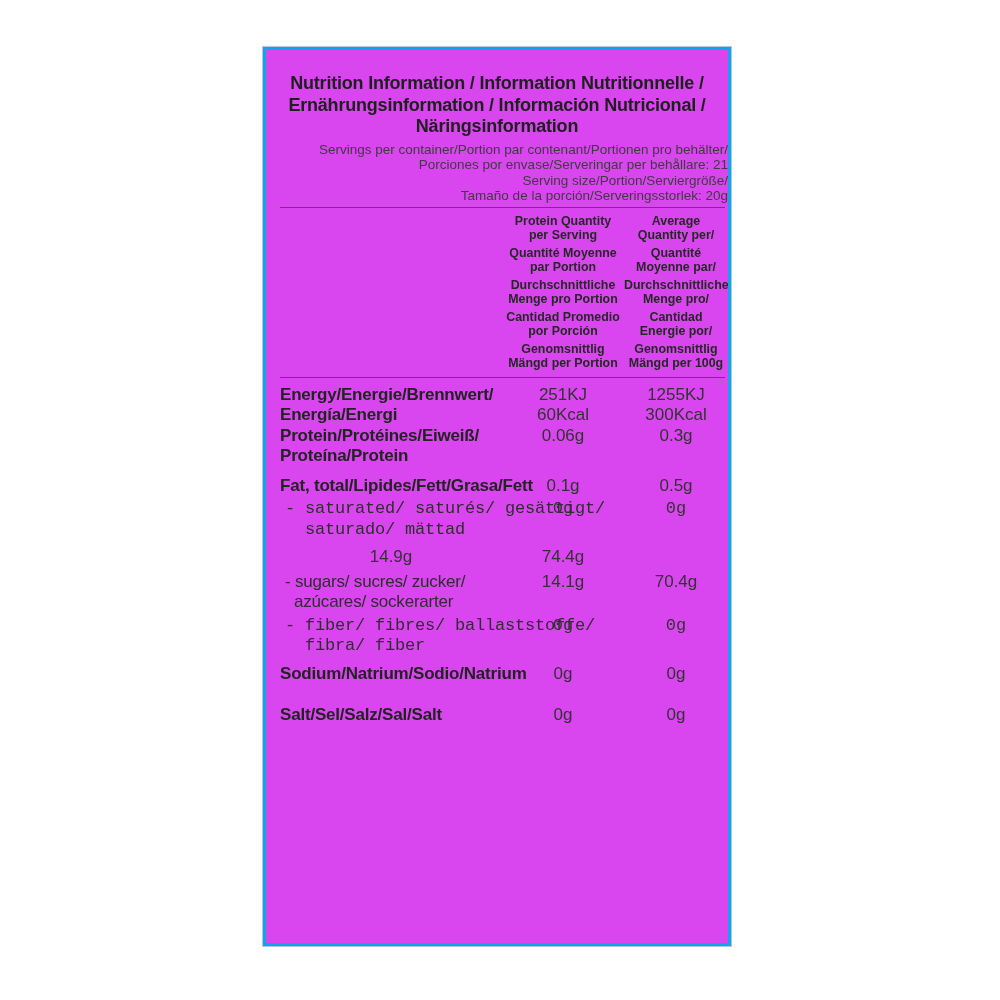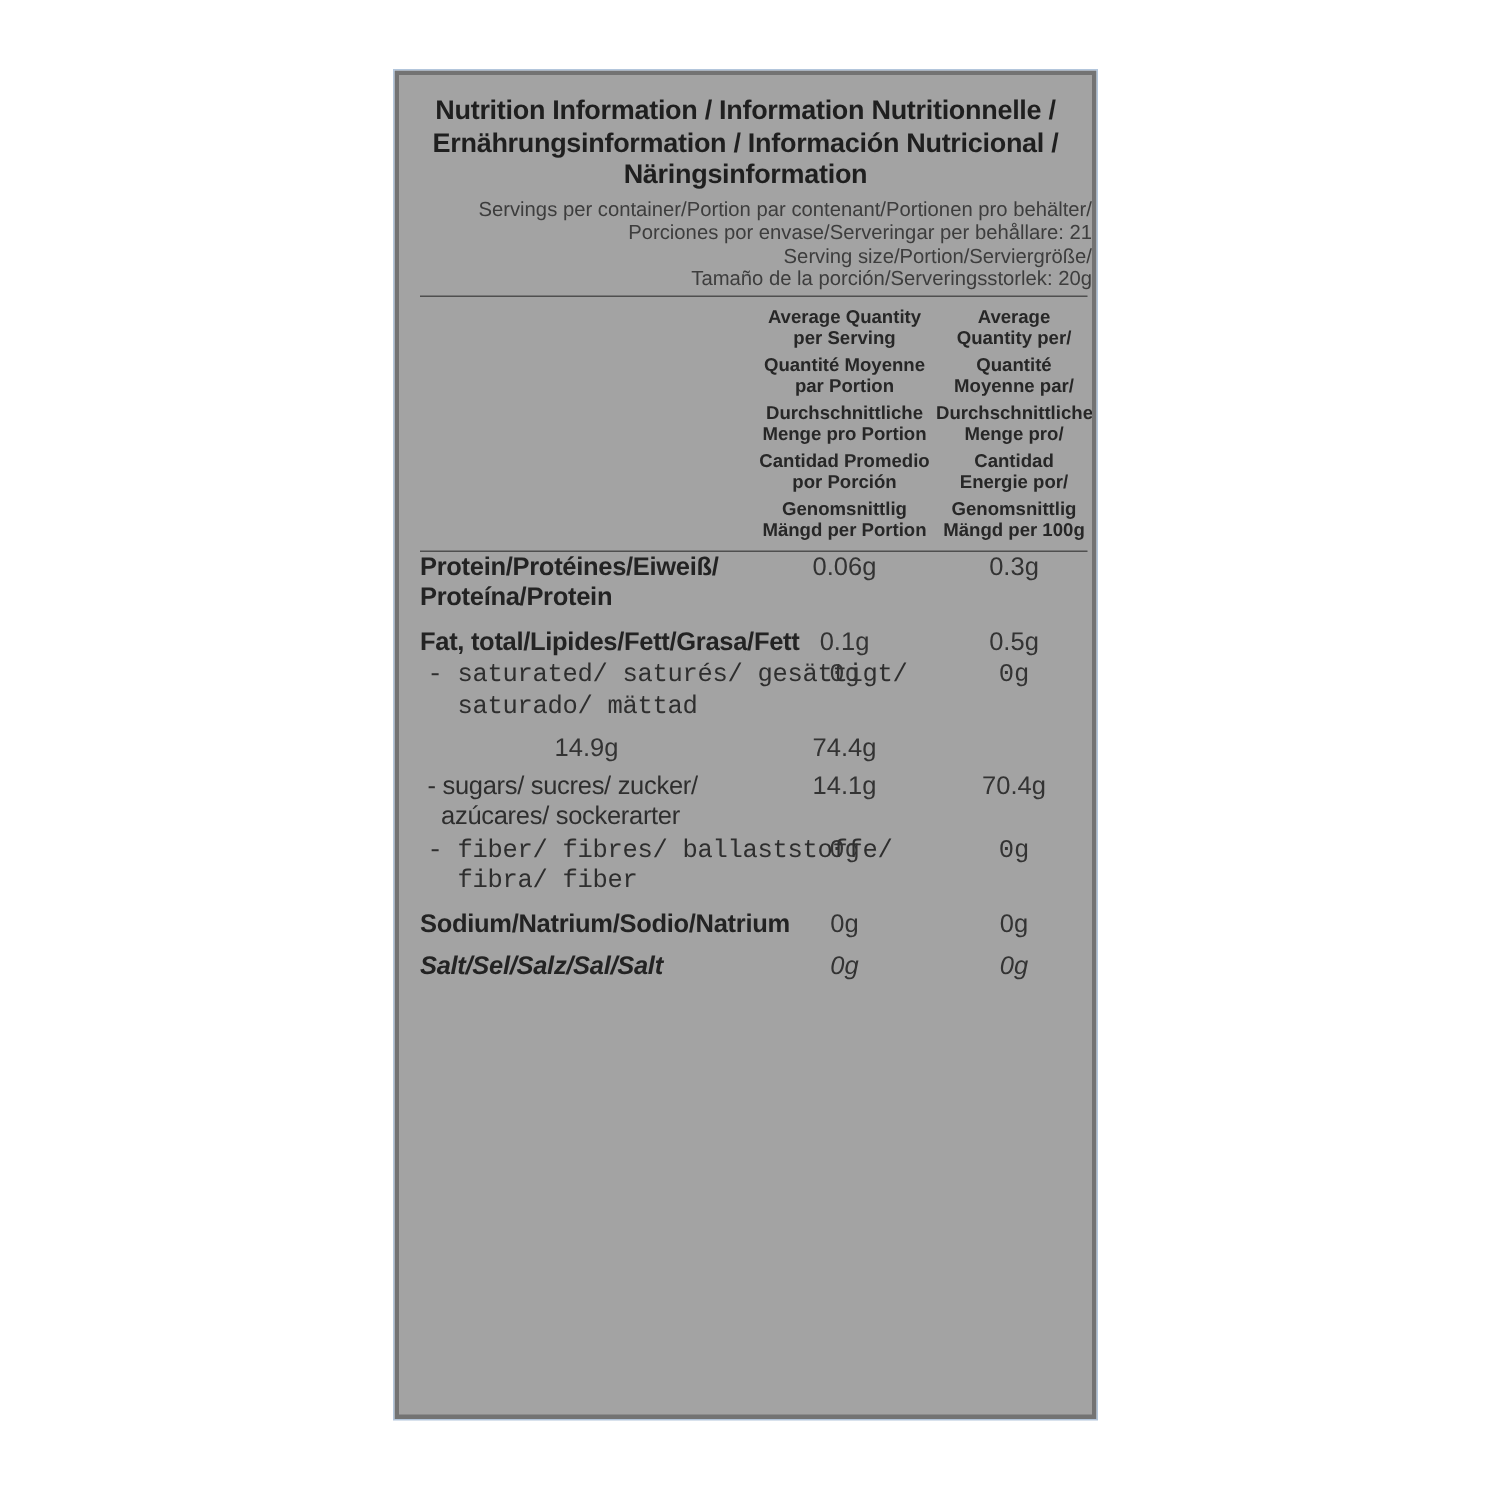--- a/index.html
+++ b/index.html
@@ -13,25 +13,25 @@
     height: 1000px;
     background: #ffffff;
     position: relative;
   }
   .panel {
     position: absolute;
     left: 263px;
     top: 47px;
     width: 468px;
     height: 899px;
-    background: #a3a3a3;
-    border: 3px solid #737373;
+    background: #d946ef;
+    border: 3px solid #0ea5e9;
     outline: 1px solid #b3c6dc;
     overflow: hidden;
-    padding-top: 13px;
+    padding-top: 23px;
   }
   .title {
     font-size: 18px;
     font-weight: bold;
     line-height: 21.5px;
     text-align: center;
     color: #1f1f1f;
     white-space: pre;
     letter-spacing: -0.2px;
   }
@@ -80,21 +80,21 @@
   .row .val {
     font-size: 17px;
     line-height: 20.5px;
     color: #333333;
     text-align: center;
     white-space: pre;
   }
   .mt3  { margin-top: 3px; font-family: Liberation Mono, monospace; }
   .mt4  { margin-top: 4px; }
   .mt7  { margin-top: 7px; }
-  .mt8  { margin-top: 8px; font-style: italic; }
+  .mt8  { margin-top: 21px; }
   .mt9  { margin-top: 9px; }
   .mt21 { }
 </style>
 </head>
 <body>
 
 <div class="page">
   <div class="panel">
 
     <div class="title">Nutrition Information / Information Nutritionnelle /
@@ -104,21 +104,21 @@
     <div class="servings">Servings per container/Portion par contenant/Portionen pro behälter/
 Porciones por envase/Serveringar per behållare: 21
 Serving size/Portion/Serviergröße/
 Tamaño de la porción/Serveringsstorlek: 20g</div>
 
     <div class="rule"></div>
 
     <div class="grid head-grid">
       <div></div>
       <div class="head-col">
-        <div class="hgroup">Average Quantity
+        <div class="hgroup">Protein Quantity
 per Serving</div>
         <div class="hgroup">Quantité Moyenne
 par Portion</div>
         <div class="hgroup">Durchschnittliche
 Menge pro Portion</div>
         <div class="hgroup">Cantidad Promedio
 por Porción</div>
         <div class="hgroup">Genomsnittlig
 Mängd per Portion</div>
       </div>
@@ -131,20 +131,28 @@
 Menge pro/</div>
         <div class="hgroup">Cantidad
 Energie por/</div>
         <div class="hgroup">Genomsnittlig
 Mängd per 100g</div>
       </div>
     </div>
 
     <div class="rule"></div>
 
+    <div class="grid row main mt7">
+      <div class="lbl">Energy/Energie/Brennwert/
+Energía/Energi</div>
+      <div class="val">251KJ
+60Kcal</div>
+      <div class="val">1255KJ
+300Kcal</div>
+    </div>
 
     <div class="grid row main mt21">
       <div class="lbl">Protein/Protéines/Eiweiß/
 Proteína/Protein</div>
       <div class="val">0.06g</div>
       <div class="val">0.3g</div>
     </div>
 
     <div class="grid row main mt9">
       <div class="lbl">Fat, total/Lipides/Fett/Grasa/Fett</div>

